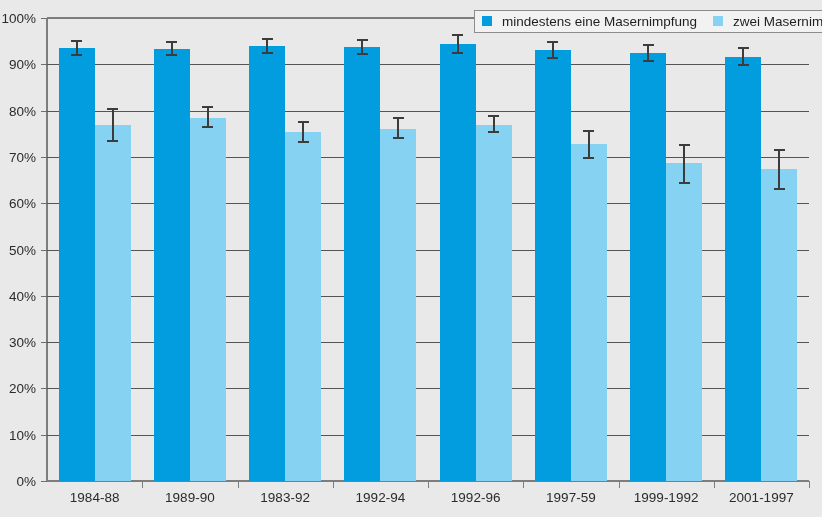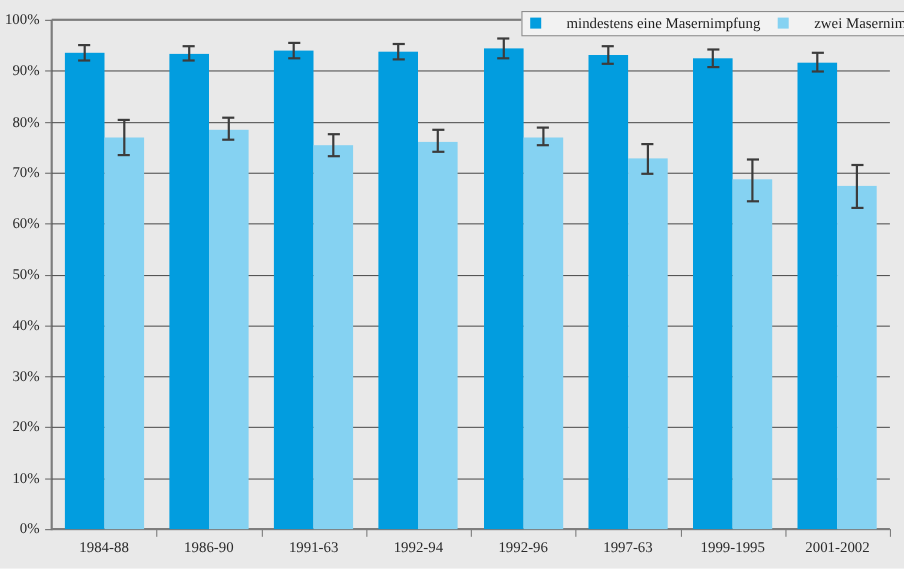--- a/index.html
+++ b/index.html
@@ -5,21 +5,21 @@
   html, body {
     margin: 0;
     padding: 0;
     background: #ffffff;
   }
   #chart-root {
     position: relative;
     width: 822px;
     height: 517px;
     background: #e9e9e9;
-    font-family: Liberation Serif, serif;
+    font-family: Liberation Sans, sans-serif;
     overflow: hidden;
     box-sizing: border-box;
   }
   
   #plot {
     position: absolute;
     left: 47px;
     top: 18px;
     width: 762px;
     height: 463px;
@@ -111,21 +111,21 @@
     gap: 16px;
     background: #f2f2f2;
     border: 1px solid #8c8c8c;
     padding: 3px 7px 4px 7px;
     box-sizing: border-box;
     height: 23px;
   }
   .legend-entry {
     display: flex;
     align-items: center;
-    gap: 23px;
+    gap: 10px;
     font-size: 13.5px;
     color: #1f1f1f;
     white-space: nowrap;
   }
   .legend-swatch {
     width: 10px;
     height: 10px;
     display: inline-block;
     flex: 0 0 auto;
   }
@@ -253,27 +253,27 @@
       <div class="xtickmark" style="left: 237.5px;"></div>
       <div class="xtickmark" style="left: 332.75px;"></div>
       <div class="xtickmark" style="left: 428px;"></div>
       <div class="xtickmark" style="left: 523.25px;"></div>
       <div class="xtickmark" style="left: 618.5px;"></div>
       <div class="xtickmark" style="left: 713.75px;"></div>
       <div class="xtickmark" style="left: 809px;"></div>
     </div>
   <div id="xtick-labels">
       <div class="xtick" style="left: 94.625px;">1984-88</div>
-      <div class="xtick" style="left: 189.875px;">1986-90</div>
-      <div class="xtick" style="left: 285.125px;">1991-63</div>
+      <div class="xtick" style="left: 189.875px;">1989-90</div>
+      <div class="xtick" style="left: 285.125px;">1983-92</div>
       <div class="xtick" style="left: 380.375px;">1992-94</div>
       <div class="xtick" style="left: 475.625px;">1992-96</div>
-      <div class="xtick" style="left: 570.875px;">1997-63</div>
-      <div class="xtick" style="left: 666.125px;">1999-1995</div>
-      <div class="xtick" style="left: 761.375px;">2001-2002</div>
+      <div class="xtick" style="left: 570.875px;">1997-59</div>
+      <div class="xtick" style="left: 666.125px;">1999-1992</div>
+      <div class="xtick" style="left: 761.375px;">2001-1997</div>
     </div>
 
   <div id="legend">
       <div class="legend-entry">
         <span class="legend-swatch" style="background: rgb(2, 157, 223);"></span>
         <span>mindestens eine Masernimpfung</span>
       </div>
       <div class="legend-entry">
         <span class="legend-swatch" style="background: rgb(133, 210, 242);"></span>
         <span>zwei Masernimpfungen</span>

